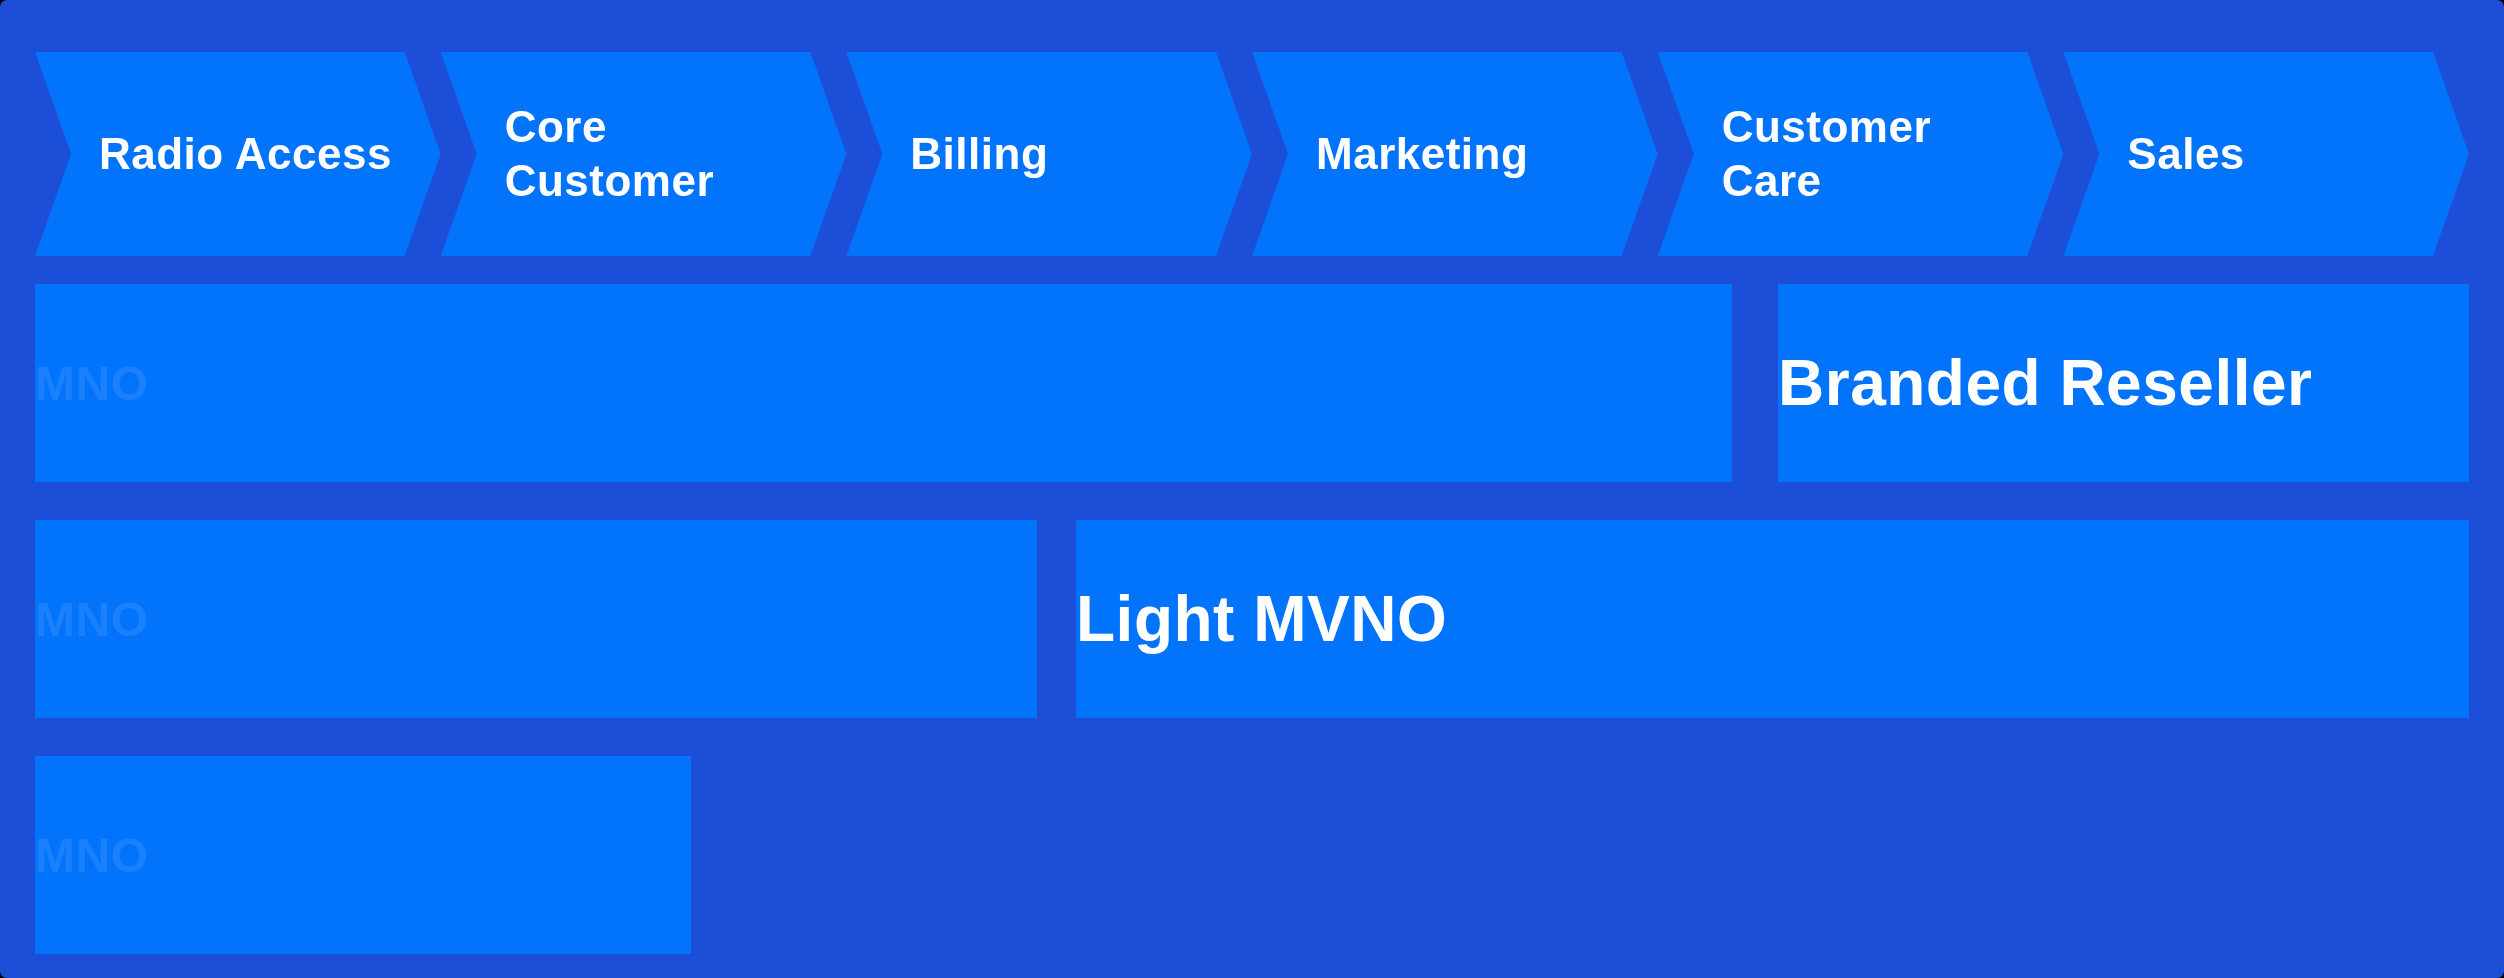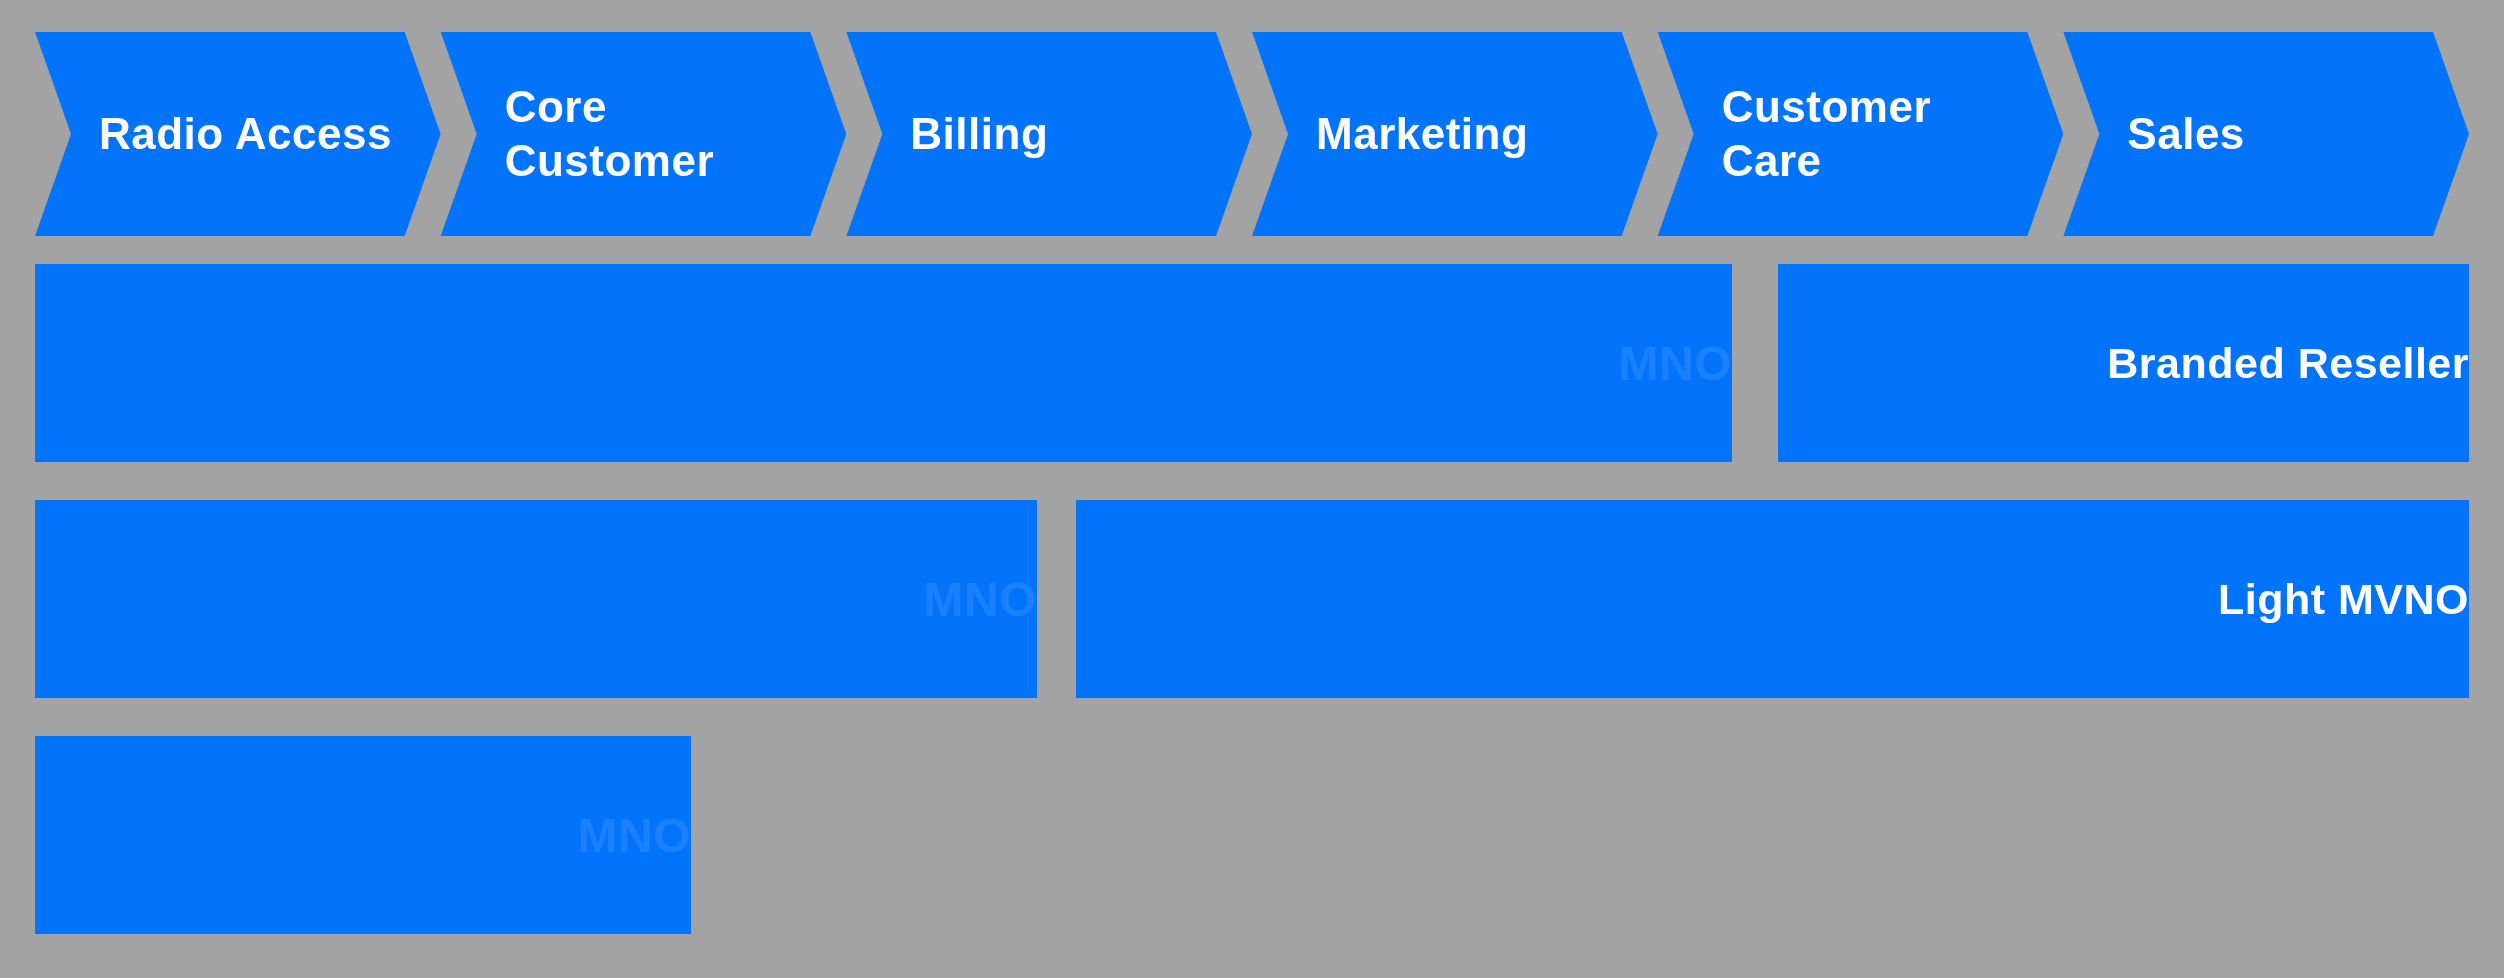--- a/index.html
+++ b/index.html
@@ -4,25 +4,26 @@
 <style>
   html, body {
     margin: 0;
     padding: 0;
     background: #000000;
   }
   .canvas {
     position: relative;
     width: 2504px;
     height: 978px;
-    background: #a3a3a3;
+    background: #1d4ed8;
     box-sizing: border-box;
-    padding: 32px 35px 36px 35px;
+    padding: 52px 35px 36px 35px;
     font-family: "Liberation Sans", sans-serif;
     overflow: hidden;
+    border-radius: 7px;
   }
   
   .chevrons {
     display: flex;
     height: 204px;
     margin-bottom: 28px;
   }
   .chev {
     flex: 1 1 0;
     background: #0274FC;
@@ -44,28 +45,28 @@
   .row {
     display: flex;
     height: 198px;
     margin-bottom: 38px;
   }
   .row:last-child { margin-bottom: 0; }
   .bar {
     background: #0274FC;
     display: flex;
     align-items: center;
-    justify-content: flex-end;
+    justify-content: flex-start;
     box-sizing: border-box;
   }
   .bar-left  { flex: 0 0 auto; }
   .bar-right { flex: 1 1 auto; }
   .bar-label {
     color: #ffffff;
-    font-size: 43px;
+    font-size: 64px;
     font-weight: 700;
     letter-spacing: 0.5px;
   }
   .watermark {
     color: #1A80FD; 
     font-size: 48px;
     font-weight: 700;
     letter-spacing: 0.5px;
   }
 </style>

